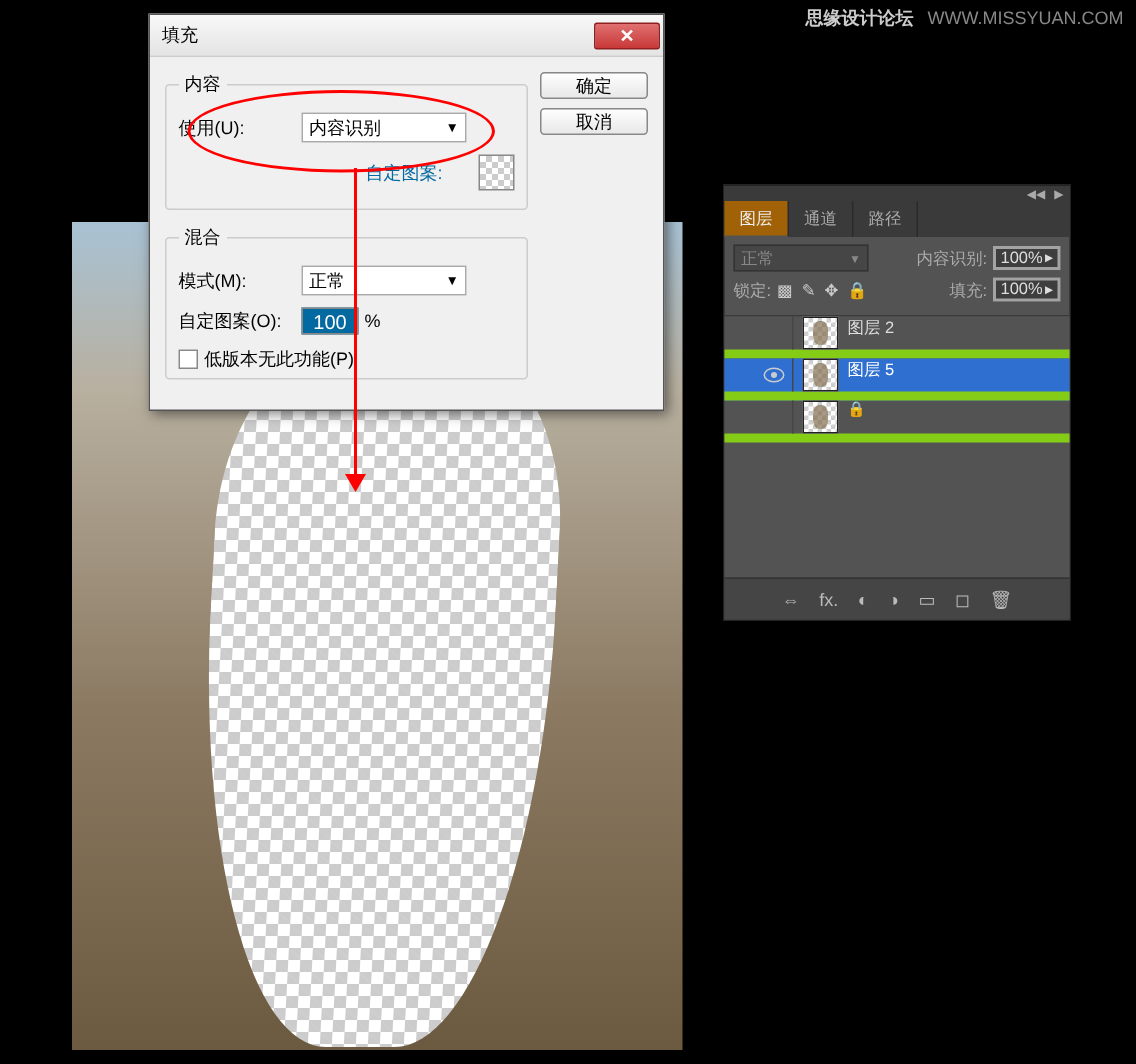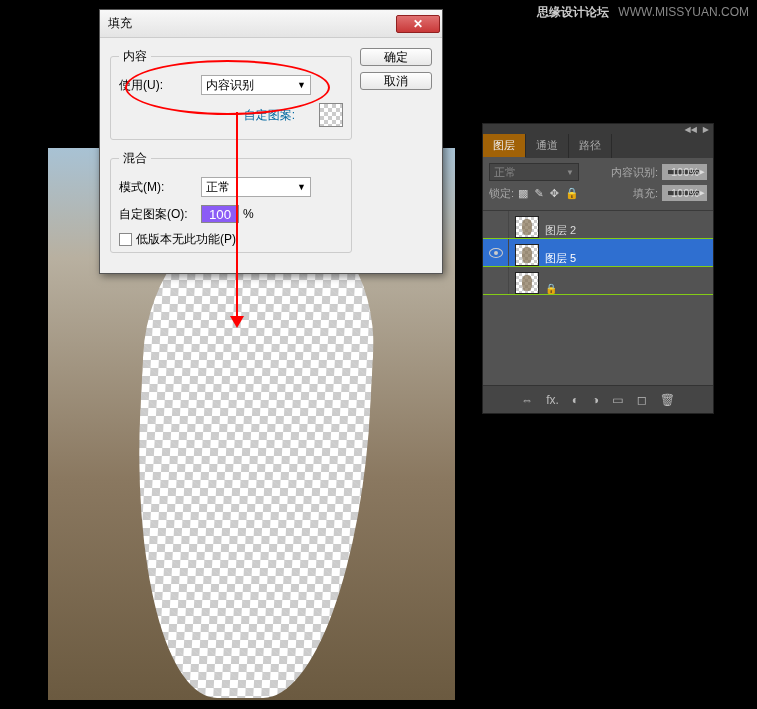--- a/index.html
+++ b/index.html
@@ -19,43 +19,43 @@
 .dialog-main { flex: 1; }
 .dialog-buttons { width: 72px; display: flex; flex-direction: column; gap: 6px; }
 .win-btn { height: 18px; background: linear-gradient(#fefefe,#e8e8e8); border: 1px solid #888; border-radius: 3px; display: flex; align-items: flex-start; justify-content: center; cursor: pointer; }
 fieldset { border: 1px solid #ccc; border-radius: 3px; padding: 10px 8px 4px; margin-bottom: 10px; }
 legend { padding: 0 4px; }
 .row { display: flex; align-items: center; margin-bottom: 8px; gap: 4px; }
 .row label { width: 78px; text-align: left; }
 select, .sel { width: 110px; height: 20px; border: 1px solid #aaa; background: #fff; padding: 0 4px; display: flex; align-items: center; justify-content: space-between; cursor: pointer; }
 .sel .arrow { font-size: 9px; }
 .num-input { width: 38px; height: 18px; border: 1px solid #888; background: #fff; text-align: center; }
-.num-input.sel-blue { background: #8b5cf6; color: #fff; }
+.num-input.sel-blue { background: #0369a1; color: #fff; }
 .swatch { width: 24px; height: 24px; border: 1px solid #888; background-image: linear-gradient(45deg,#ccc 25%,transparent 25%,transparent 75%,#ccc 75%),linear-gradient(45deg,#ccc 25%,#fff 25%,#fff 75%,#ccc 75%); background-size: 8px 8px; background-position:0 0,4px 4px; margin-left: 20px; }
 .checkbox { width: 13px; height: 13px; border: 1px solid #888; background: #fff; display: inline-block; vertical-align: middle; cursor: pointer; }
 
 .red-ellipse { position: absolute; left: 125px; top: 60px; width: 205px; height: 55px; border: 2px solid #f00; border-radius: 50%; pointer-events: none; }
 .red-arrow-line { position: absolute; left: 236px; top: 112px; width: 2px; height: 208px; background: #f00; }
 .red-arrow-head { position: absolute; left: 230px; top: 316px; width: 0; height: 0; border-left: 7px solid transparent; border-right: 7px solid transparent; border-top: 12px solid #f00; }
 
 .note { position: absolute; left: 492px; top: 346px; width: 220px; color: #f03030; font-size: 16px; line-height: 1.5; }
 
 .panel { position: absolute; left: 482px; top: 123px; width: 232px; background: #535353; border: 1px solid #222; font-size: 11px; color: #ddd; }
 .panel-menu { height: 10px; background: #3a3a3a; display: flex; justify-content: flex-end; align-items: center; padding: 0 4px; gap: 6px; font-size: 8px; color: #aaa; }
 .panel-tabs { display: flex; background: #3a3a3a; }
 .ptab { padding: 4px 10px; color: #aaa; cursor: pointer; border-right: 1px solid #2a2a2a; }
 .ptab.active { background: #a16207; color: #eee; border-bottom: 1px solid #535353; }
 .panel-controls { padding: 5px 6px; border-bottom: 1px solid #3a3a3a; }
 .pc-row { display: flex; align-items: center; gap: 4px; margin-bottom: 4px; }
 .pc-sel { flex: 0 0 90px; height: 18px; background: #464646; border: 1px solid #333; display: flex; align-items: center; padding: 0 4px; justify-content: space-between; color: #888; }
 .pc-lbl { color: #aaa; }
-.pc-val { width: 45px; height: 16px; background: #3e3e3e; border: 6px solid #a3a3a3; display: flex; align-items: center; padding: 0 3px; justify-content: space-between; }
+.pc-val { width: 45px; height: 16px; background: #3e3e3e; border: 2px solid #a3a3a3; display: flex; align-items: center; padding: 0 3px; justify-content: space-between; }
 .lock-icons { display: flex; gap: 6px; align-items: center; color: #ccc; }
 .layer-list { background: #535353; min-height: 120px; }
-.layer-row { display: flex; align-items: flex-end; height: 28px; border-bottom: 1px solid #84cc16; }
+.layer-row { display: flex; align-items: flex-start; height: 28px; border-bottom: 6px solid #84cc16; padding-left: 20px; }
 .layer-row.active { background: #2f6fd0; color: #fff; }
 .eye-col { width: 26px; display: flex; justify-content: center; border-right: 1px solid #464646; height: 100%; align-items: center; }
 .thumb { width: 24px; height: 22px; background: #ddd; border: 1px solid #222; margin: 0 6px; background-image: linear-gradient(45deg,#ccc 25%,transparent 25%,transparent 75%,#ccc 75%),linear-gradient(45deg,#ccc 25%,#fff 25%,#fff 75%,#ccc 75%); background-size: 6px 6px; background-position:0 0,3px 3px; position: relative; }
 .thumb::after { content:""; position:absolute; inset:2px 6px; background: rgba(130,110,80,.7); border-radius: 40%; }
 .layer-name { flex: 1; }
 .lock-small { margin-right: 8px; font-size: 10px; color: #ddd; }
 .panel-footer { height: 28px; background: #454545; border-top: 1px solid #333; display: flex; align-items: center; justify-content: center; gap: 13px; color: #bbb; font-size: 12px; }
 .panel-footer span { cursor: pointer; }
 .eye { width: 14px; height: 10px; border: 1px solid #ccc; border-radius: 60%; display: inline-block; position: relative; }
 .eye::after { content:""; position:absolute; left:4px; top:2px; width:4px; height:4px; background:#ccc; border-radius:50%; }

